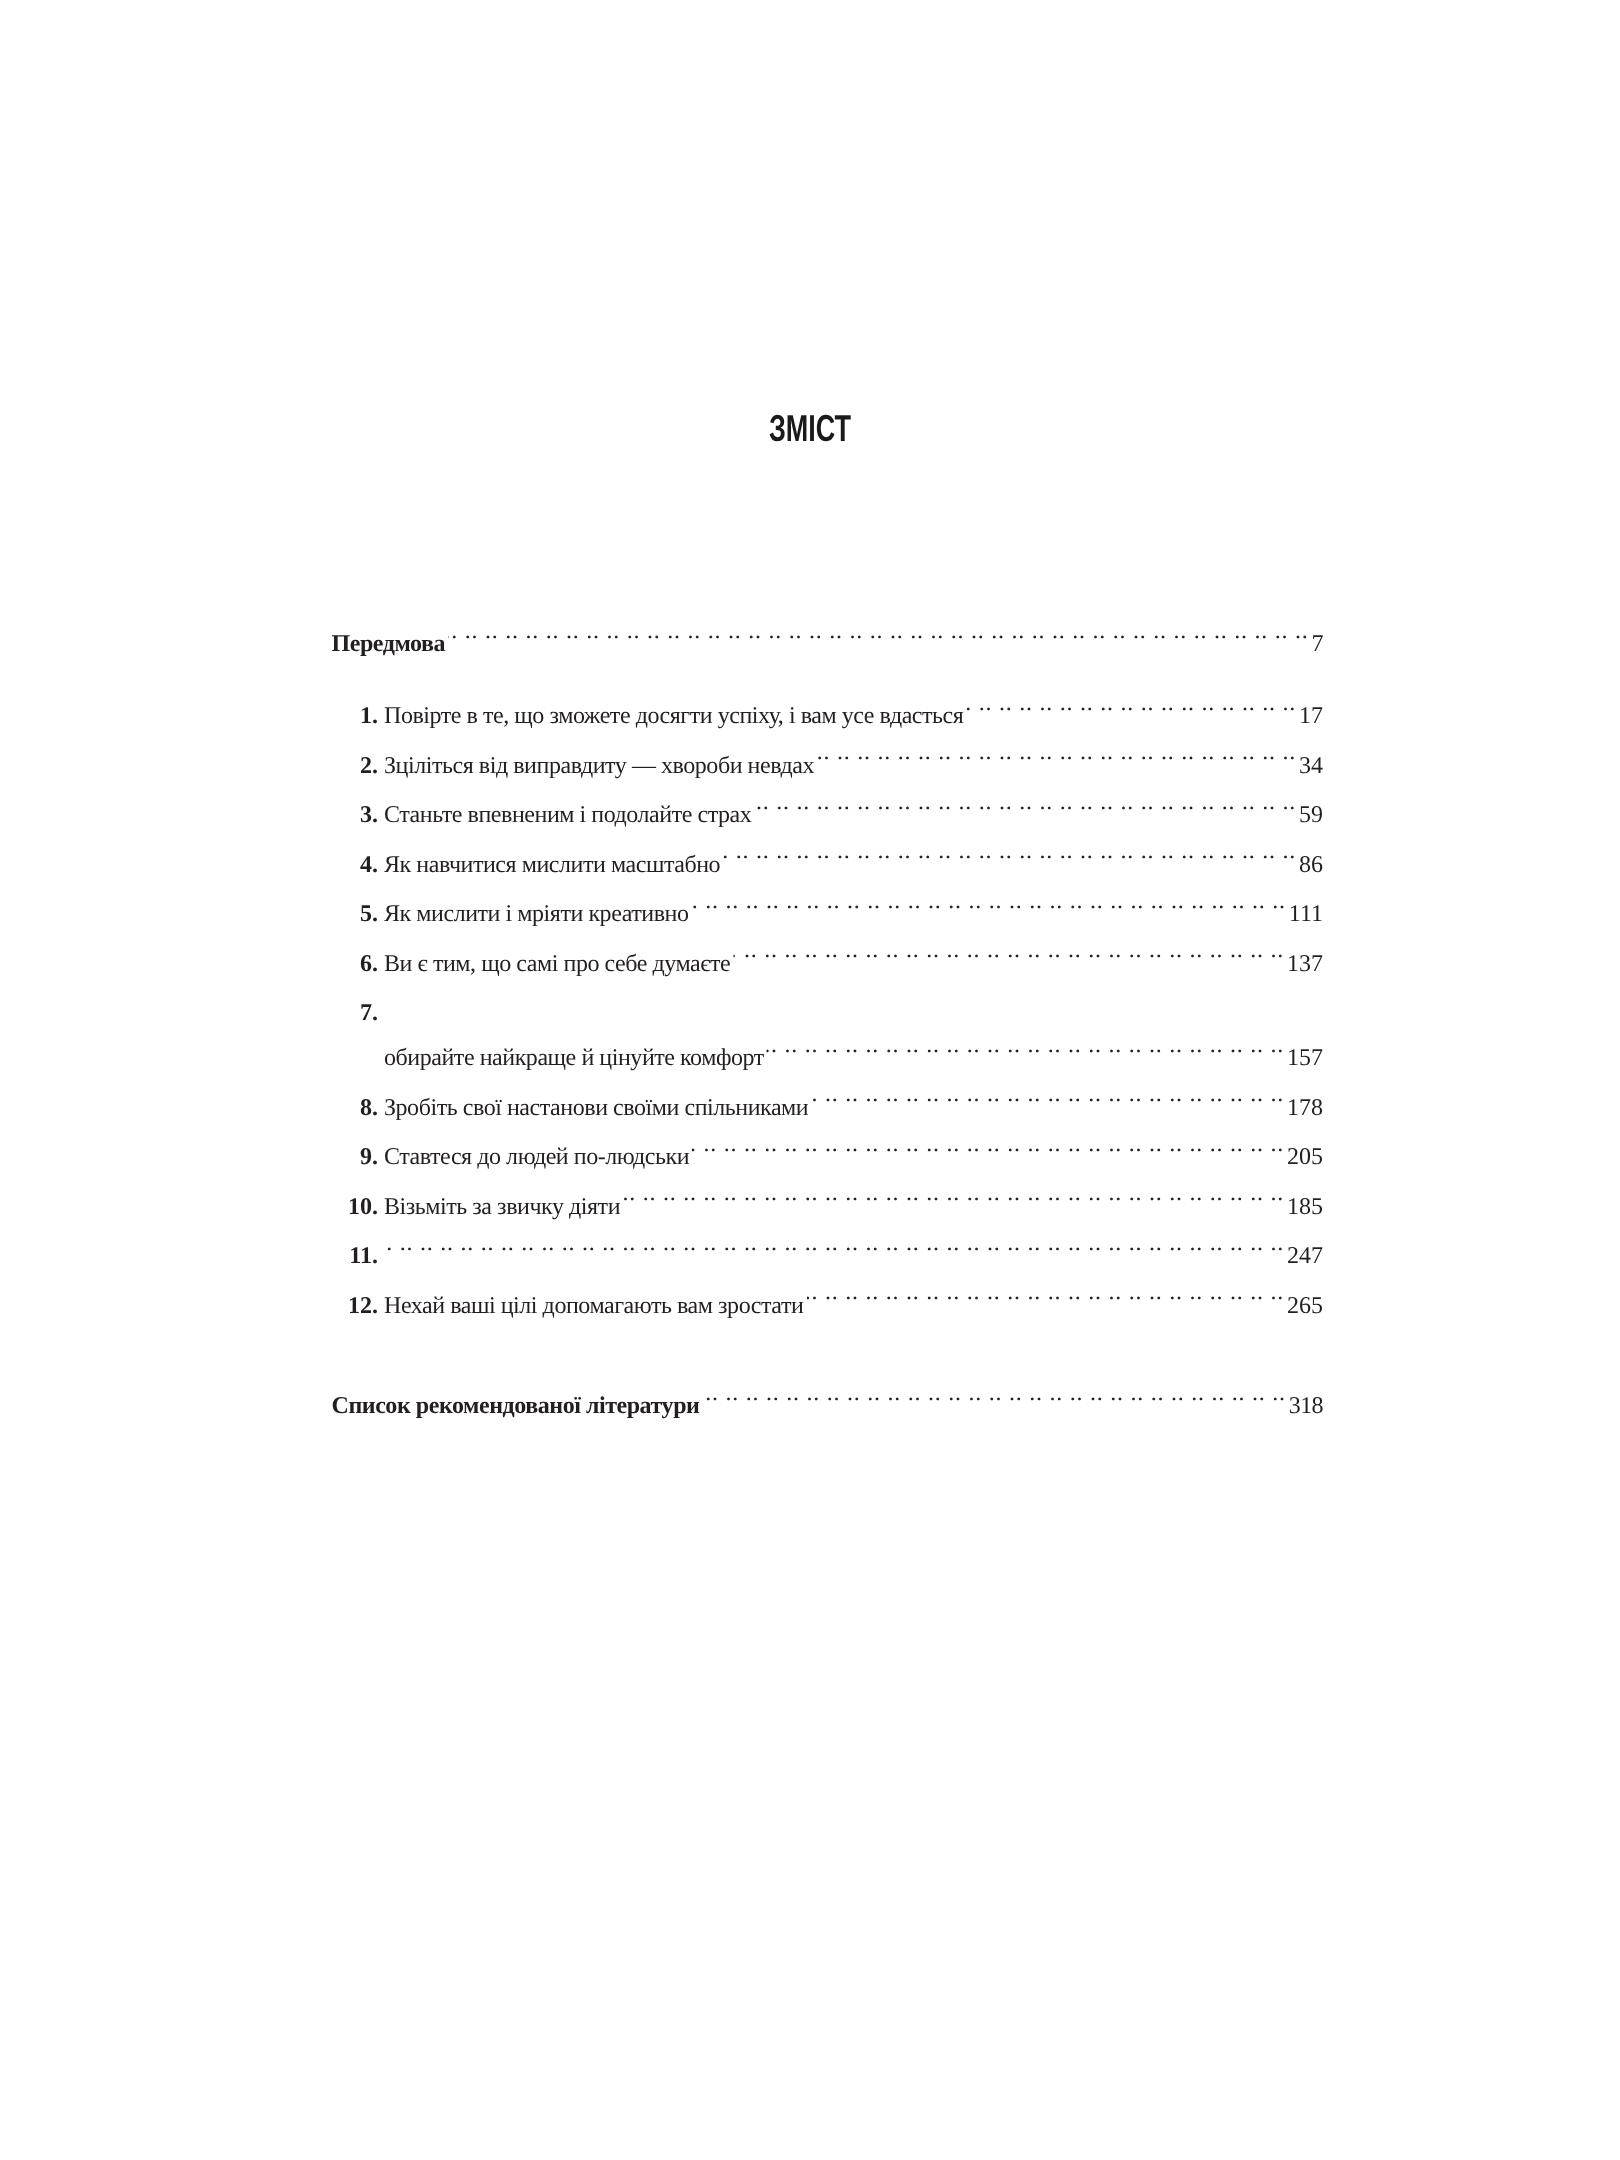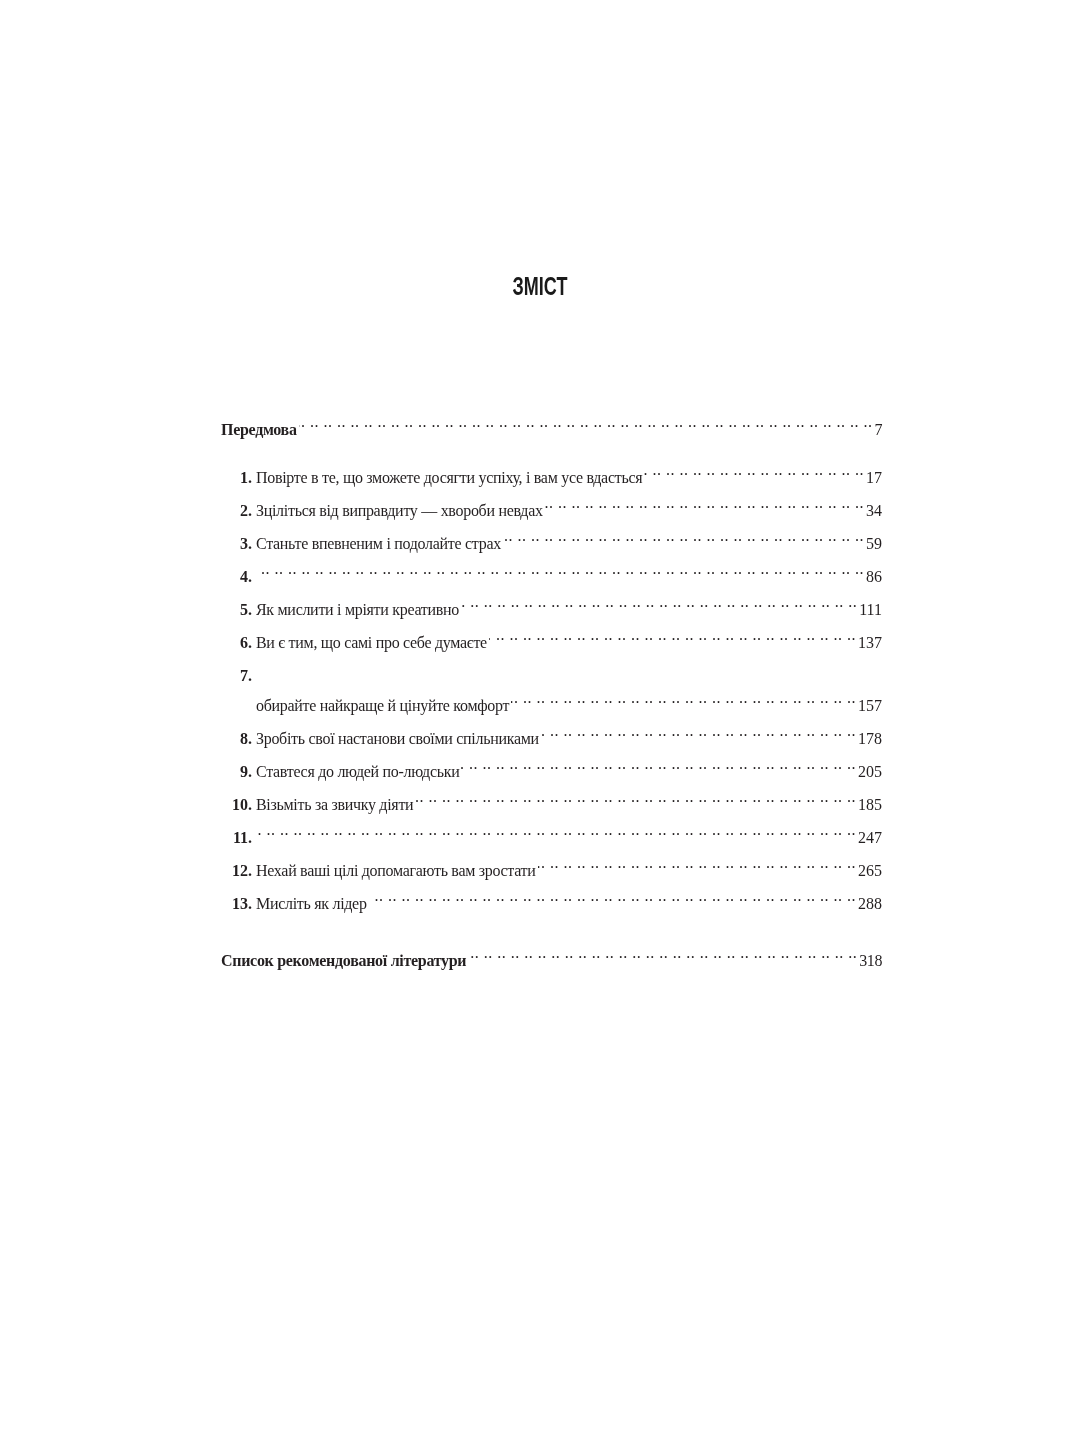--- a/index.html
+++ b/index.html
@@ -30,21 +30,21 @@
     .row {
       display: flex;
       align-items: baseline;
       font-size: 16px;
       line-height: 33px;
       height: 33px;
       white-space: nowrap;
     }
     .row.bold { font-weight: bold; letter-spacing: -0.4px; }
     .row.gap { margin-top: 15px; }
-    .row.gap2 { margin-top: 24px; }
+    .row.gap2 { margin-top: 34px; }
     .num {
       display: inline-block;
       width: 31px;
       text-align: right;
       font-weight: bold;
       padding-right: 4px;
       flex: none;
     }
     .label { flex: none; letter-spacing: -0.3px; }
     .leader {
@@ -94,20 +94,21 @@
     <span class="page">34</span>
   </div>
   <div class="row">
     <span class="num">3.</span>
     <span class="label">Станьте впевненим і подолайте страх</span>
     <span class="leader"></span>
     <span class="page">59</span>
   </div>
   <div class="row">
     <span class="num">4.</span>
+    <span class="label">Як навчитися мислити масштабно</span>
     <span class="leader"></span>
     <span class="page">86</span>
   </div>
   <div class="row">
     <span class="num">5.</span>
     <span class="label">Як мислити і мріяти креативно</span>
     <span class="leader"></span>
     <span class="page">111</span>
   </div>
   <div class="row">
@@ -150,25 +151,19 @@
     <span class="num">11.</span>
     <span class="leader"></span>
     <span class="page">247</span>
   </div>
   <div class="row">
     <span class="num">12.</span>
     <span class="label">Нехай ваші цілі допомагають вам зростати</span>
     <span class="leader"></span>
     <span class="page">265</span>
   </div>
-  <div class="row">
-    <span class="num">13.</span>
-    <span class="label">Мисліть як лідер</span>
-    <span class="leader"></span>
-    <span class="page">288</span>
-  </div>
 
   <div class="row bold gap2">
     <span class="label">Список рекомендованої літератури</span>
     <span class="leader"></span>
     <span class="page">318</span>
   </div>
 </div>
 
 </body></html>

